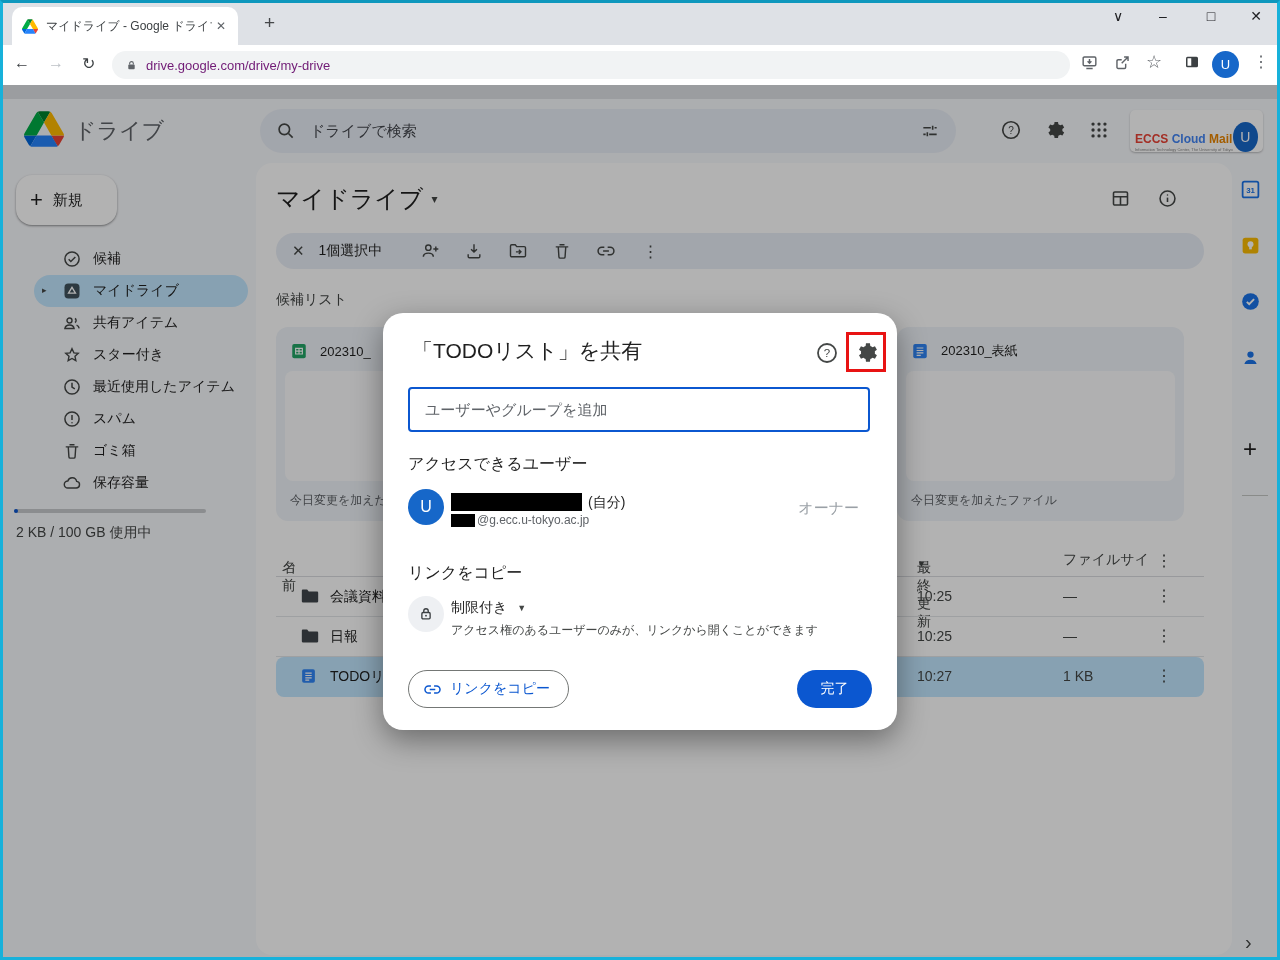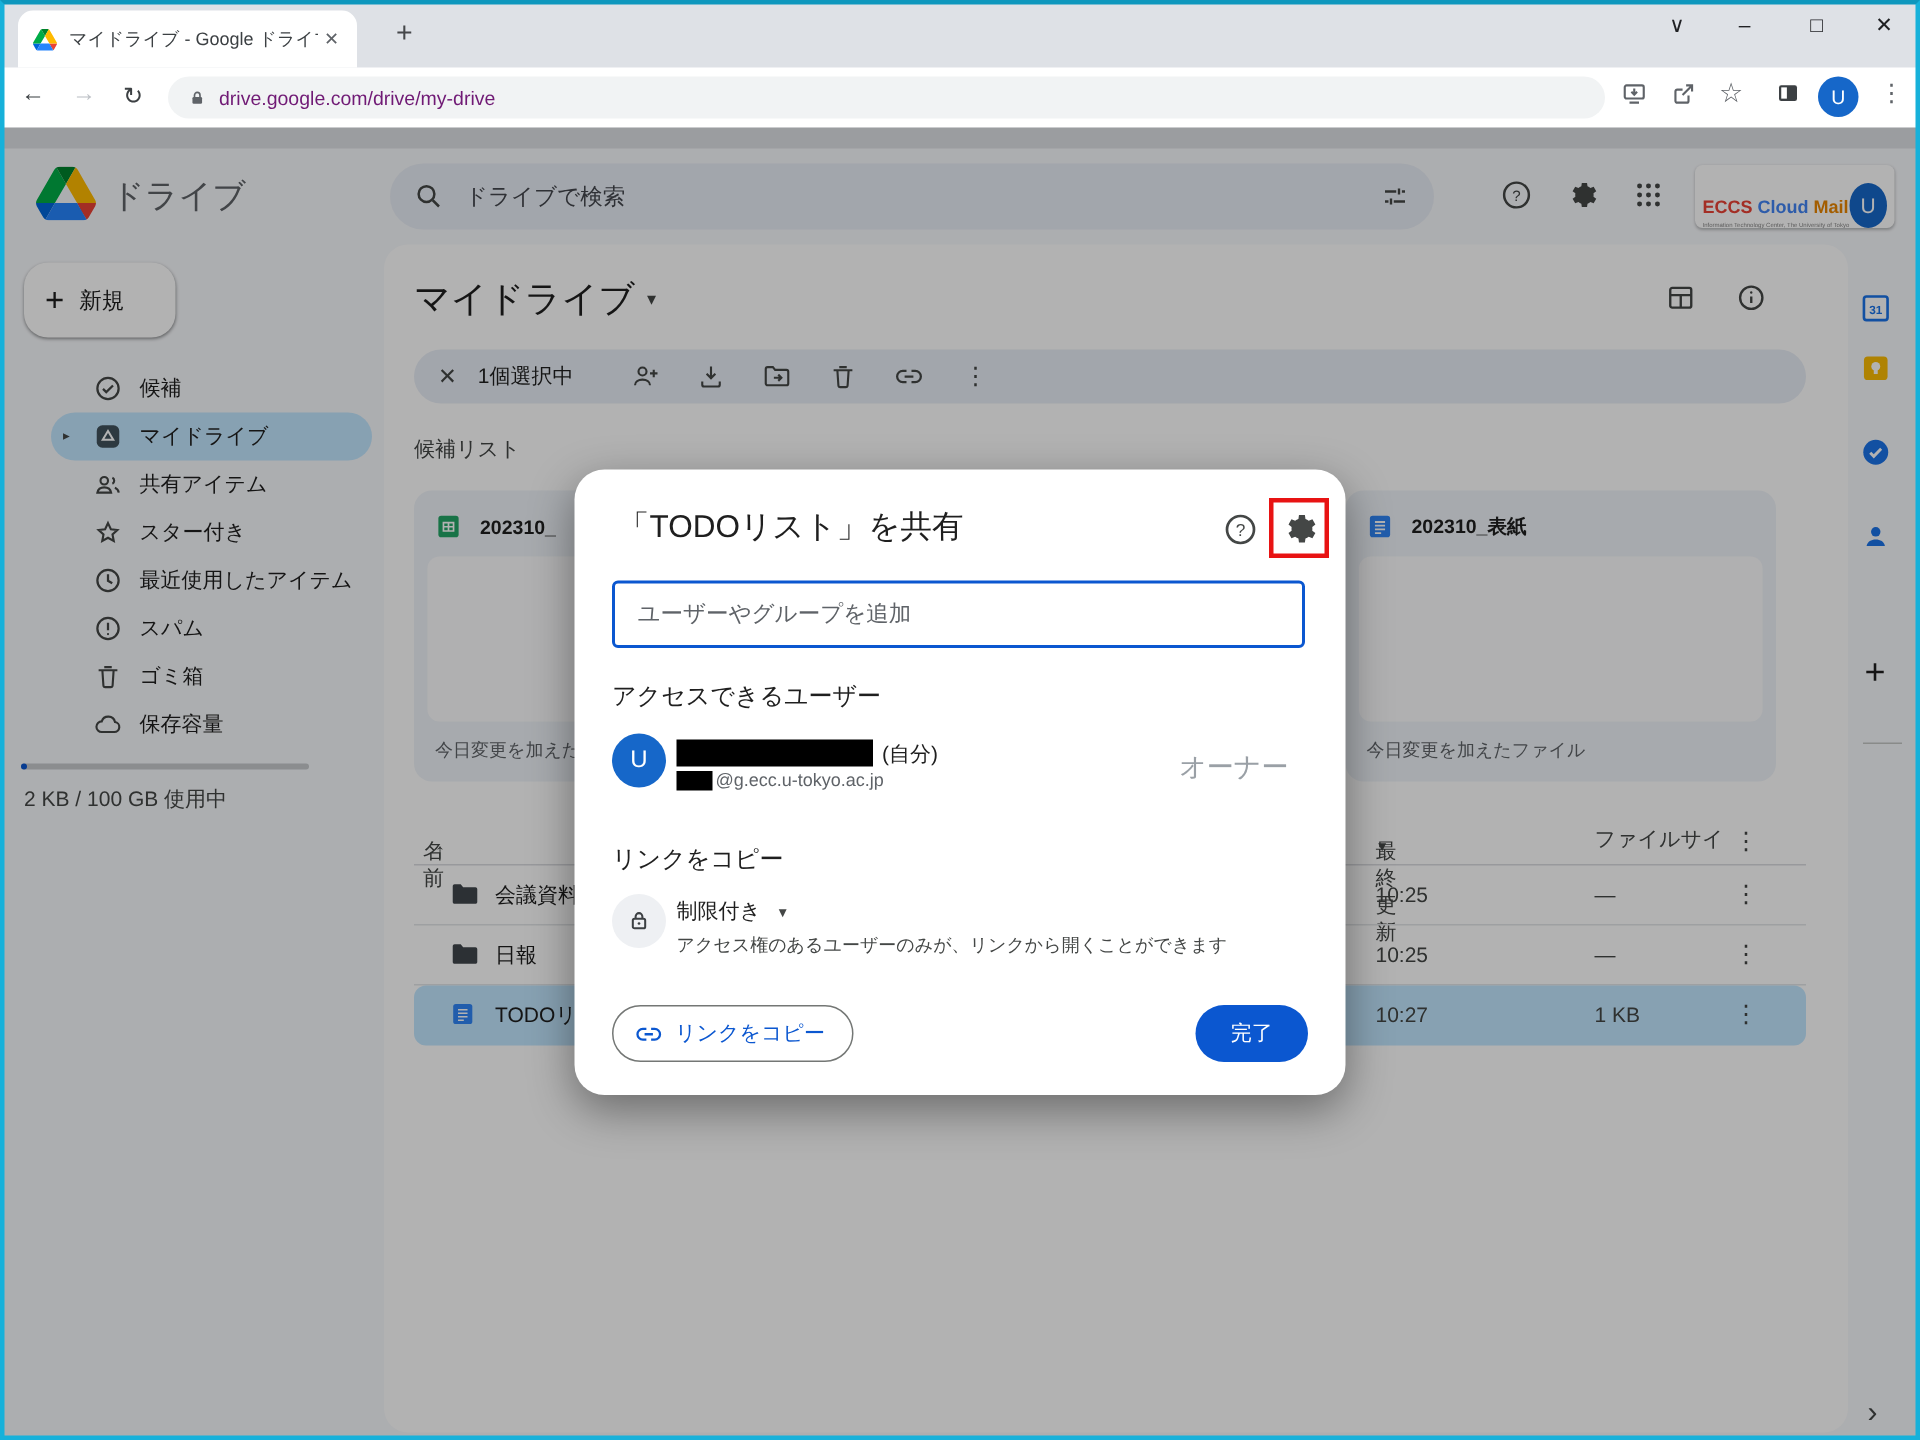--- a/index.html
+++ b/index.html
@@ -66,21 +66,21 @@
   .m-title .caret{font-size:12px;color:#444746;}
   .view-ic{position:absolute;top:25px;color:#444746;}
   .selbar{position:absolute;left:20px;top:70px;width:928px;height:36px;background:#e9eef6;border-radius:18px;
           display:flex;align-items:center;}
   .selbar .x{font-size:15px;color:#444746;margin:0 0 0 16px;}
   .selcount{font-size:14px;color:#1f1f1f;margin:0 26px 0 14px;}
   .selbar .sic{width:20px;height:20px;margin:0 12px;}
   .selbar .kebab{font-size:16px;color:#444746;margin:0 14px;}
   .sug-label{position:absolute;left:20px;top:128px;font-size:14px;color:#444746;}
   .card{position:absolute;top:164px;height:194px;background:#f0f4f9;border-radius:12px;}
-  .card .chead{position:absolute;left:14px;top:15px;display:flex;align-items:center;gap:12px;font-weight:bold;}
+  .card .chead{position:absolute;left:14px;top:15px;display:flex;align-items:center;gap:12px;}
   .card .cname{font-size:13px;color:#1f1f1f;}
   .card .cprev{position:absolute;left:9px;right:9px;top:44px;bottom:40px;background:#fdfdfe;border-radius:8px;}
   .card .ccap{position:absolute;left:14px;bottom:12px;font-size:12px;color:#5f6368;}
   .thead{position:absolute;left:20px;top:380px;width:928px;height:34px;border-bottom:1px solid #dadce0;
          font-size:14px;color:#444746;}
   .thead span{position:absolute;top:8px;}
   .trow{position:absolute;left:20px;width:928px;height:40px;font-size:14px;border-bottom:1px solid #e3e5e8;}
   .trow.sel{background:#c2e7ff;border-radius:8px;border-bottom:none;}
   .trow .ficon{position:absolute;left:24px;top:10px;}
   .trow .fname{position:absolute;left:54px;top:11px;color:#1f1f1f;}
@@ -105,21 +105,21 @@
   .d-input{position:absolute;left:25px;top:74px;width:462px;height:45px;border:2px solid #0b57d0;border-radius:4px;
            font-size:15px;color:#1f1f1f;padding:0 15px;outline:none;font-family:"Liberation Sans",sans-serif;}
   .d-input::placeholder{color:#5f6368;}
   .d-sec{position:absolute;left:25px;font-size:16px;color:#1f1f1f;}
   .d-avatar{position:absolute;left:25px;top:176px;width:36px;height:36px;border-radius:50%;background:#1667c9;
             color:#fff;font-size:16px;display:flex;align-items:center;justify-content:center;}
   .d-nameblk{position:absolute;left:68px;top:180px;width:131px;height:18px;background:#000;}
   .d-self{position:absolute;left:205px;top:181px;font-size:14px;color:#1f1f1f;}
   .d-mailblk{position:absolute;left:68px;top:201px;width:24px;height:13px;background:#000;}
   .d-mail{position:absolute;left:94px;top:200px;font-size:12px;color:#5f6368;}
-  .d-role{position:absolute;right:38px;top:186px;font-size:18px;color:#9aa0a6;}
+  .d-role{position:absolute;right:38px;top:186px;font-size:15px;color:#9aa0a6;}
   .d-lockc{position:absolute;left:25px;top:283px;width:36px;height:36px;border-radius:50%;background:#eef0f3;
            display:flex;align-items:center;justify-content:center;}
   .d-level{position:absolute;left:68px;top:286px;font-size:14px;color:#1f1f1f;display:flex;gap:10px;align-items:center;}
   .d-level .cd{font-size:9px;color:#444746;}
   .d-desc{position:absolute;left:68px;top:309px;font-size:12px;color:#444746;}
   .d-copy{position:absolute;left:25px;top:357px;height:38px;border:1px solid #747775;border-radius:20px;
           display:flex;align-items:center;gap:8px;padding:0 18px 0 14px;color:#0b57d0;font-size:14px;}
   .d-done{position:absolute;left:414px;top:357px;width:75px;height:38px;background:#0b57d0;border-radius:20px;
           color:#fff;font-size:14px;display:flex;align-items:center;justify-content:center;}
 </style>
@@ -443,21 +443,21 @@
               <path d="M7.5 8h9M7.5 11.3h9M7.5 14.6h9M7.5 17.9h5.5" stroke="#fff" stroke-width="1.6" fill="none"></path>
             </svg>
         </span>
         <span class="fname">TODOリスト</span>
         <span class="ftime">10:27</span>
         <span class="fsize">1 KB</span>
         <span class="kebab">⋮</span>
       </div>
     </div>
 
-    <span class="rpanel-ic" style="top:96px">
+    <span class="rpanel-ic" style="top:80px">
       <svg width="21" height="21" viewBox="0 0 24 24">
           <rect x="3" y="3" width="18" height="18" rx="2" fill="#fff" stroke="#1a73e8" stroke-width="2"></rect>
           <text x="12" y="16" font-size="9" font-weight="bold" font-family="Liberation Sans,sans-serif" fill="#1a73e8" text-anchor="middle">31</text>
         </svg>
     </span>
     <span class="rpanel-ic" style="top:136px">
       <svg width="21" height="21" viewBox="0 0 24 24">
           <rect x="3" y="3" width="18" height="18" rx="3" fill="#fbbc04"></rect>
           <circle cx="12" cy="10.6" r="3.4" fill="#fff"></circle>
           <rect x="10.5" y="13.4" width="3" height="3" fill="#fff"></rect>

